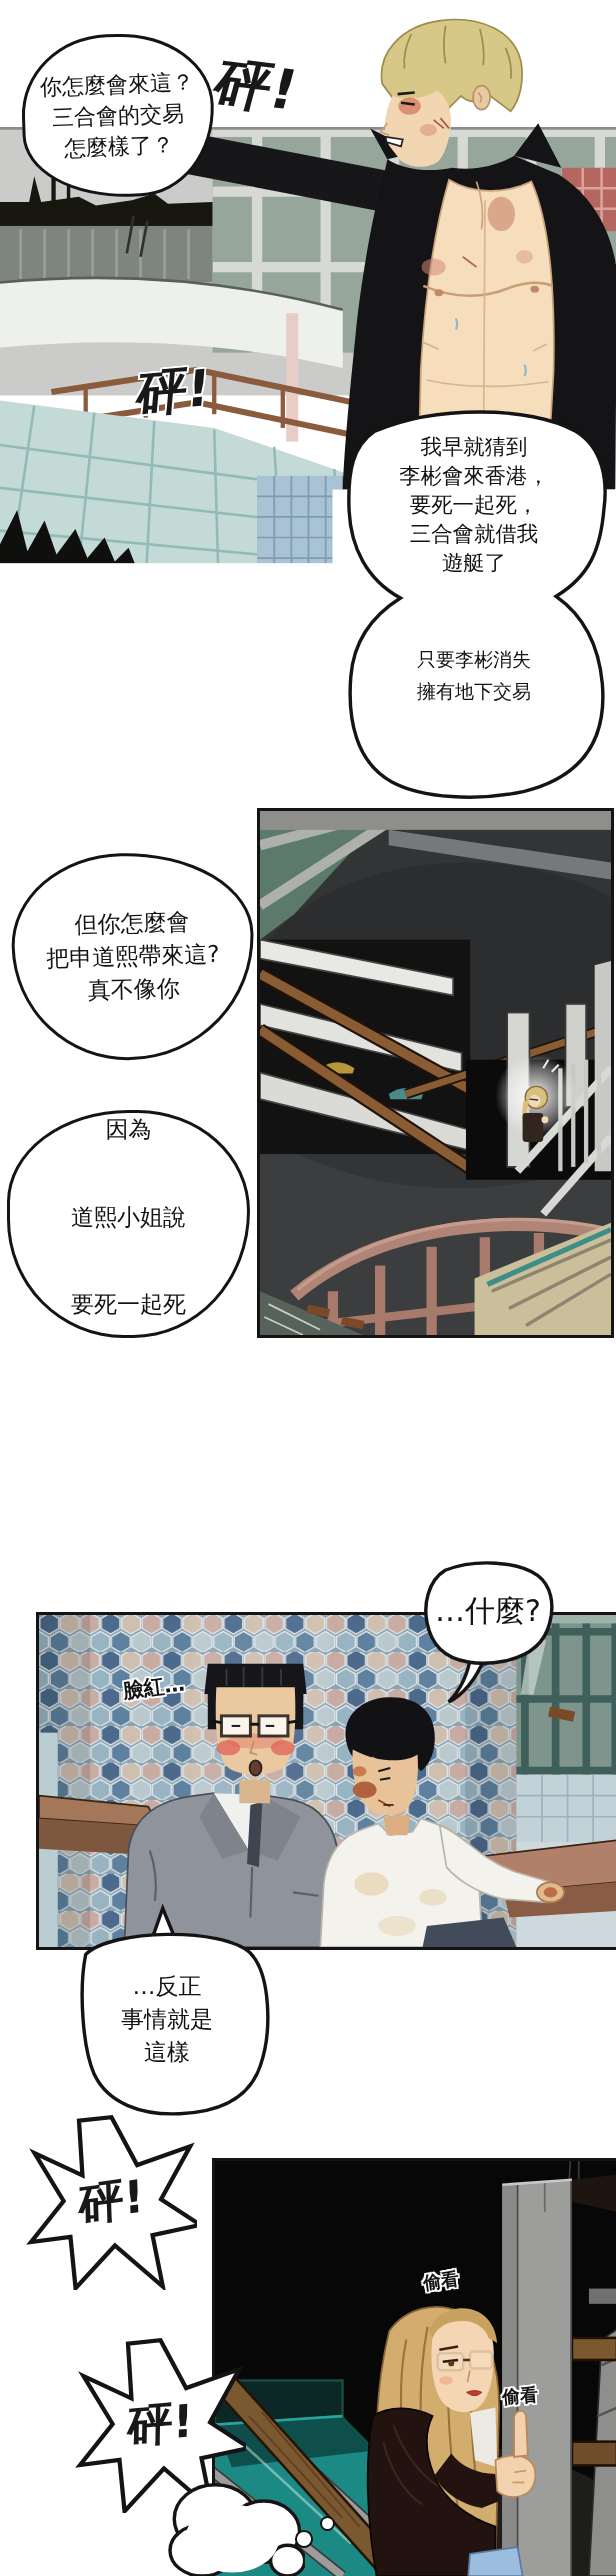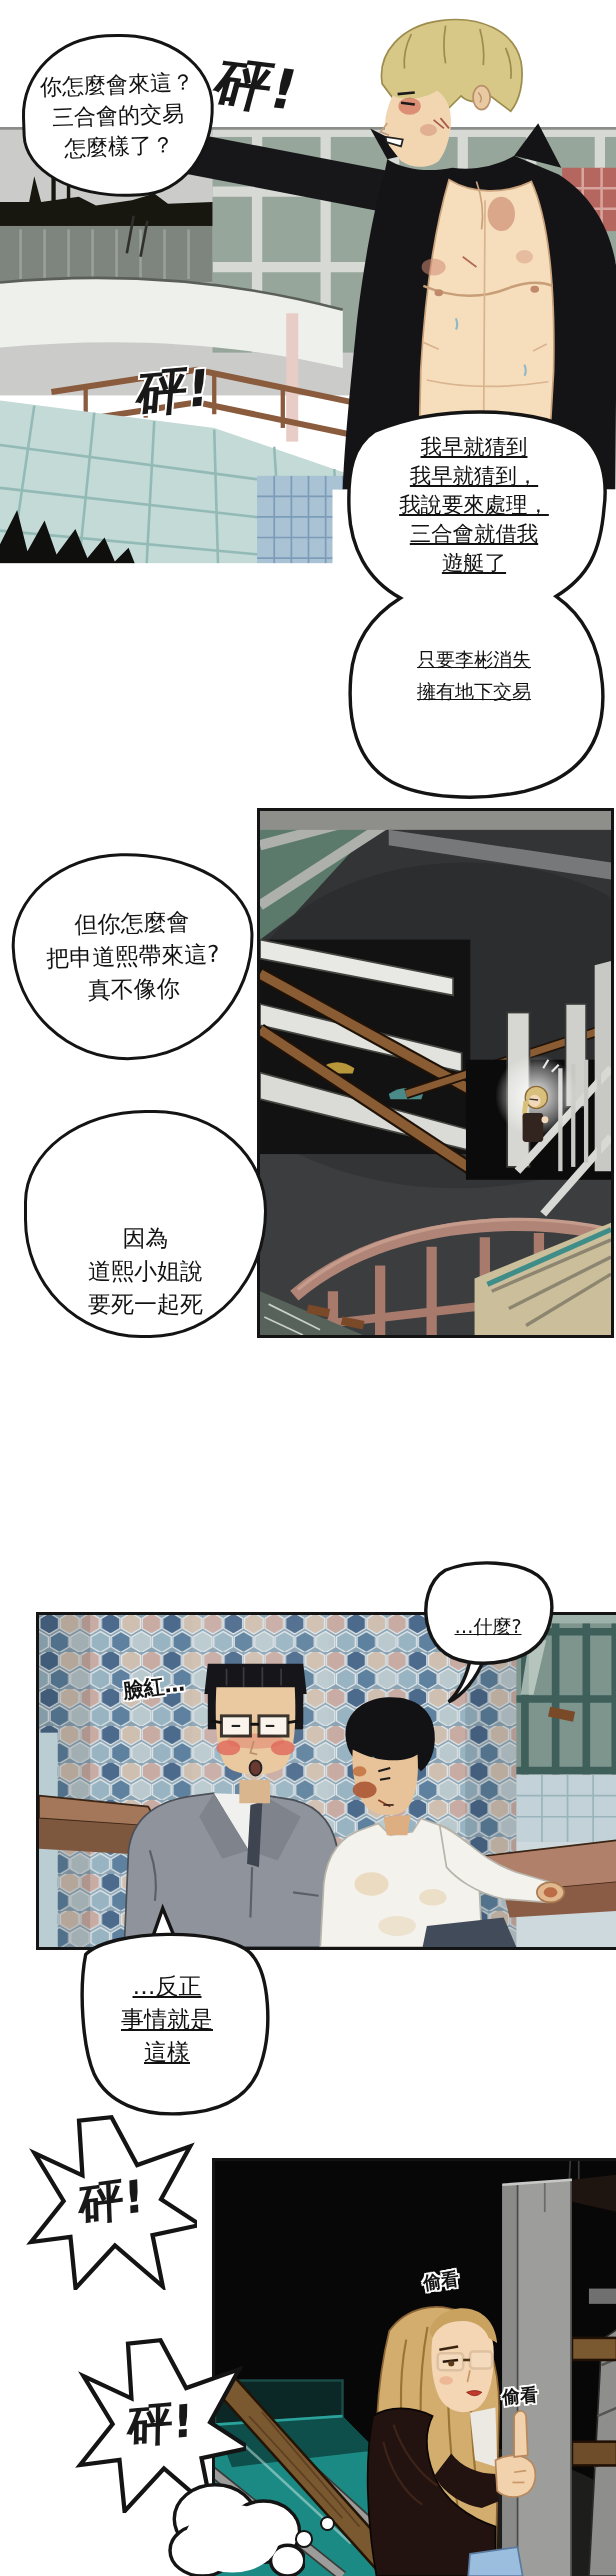--- a/index.html
+++ b/index.html
@@ -6,21 +6,21 @@
   #comic{position:relative;width:617px;height:2576px;margin:0 auto;overflow:hidden;
          background:#ffffff;font-family:"DejaVu Sans",sans-serif;color:#121212;}
   .abs{position:absolute;}
   .panel{position:absolute;overflow:hidden;box-sizing:border-box;z-index:10;}
   .panel svg{display:block;width:100%;height:100%;}
   .bubble{position:absolute;background:#ffffff;border:3.4px solid #141414;box-sizing:border-box;
           display:flex;flex-direction:column;align-items:center;justify-content:center;
           text-align:center;font-size:23px;line-height:33px;z-index:30;}
   .bubble-svg{position:absolute;z-index:30;}
   .bubble-svg svg{display:block;}
-  .btext{position:absolute;left:0;right:0;text-align:center;font-size:22px;line-height:30px;z-index:31;text-decoration:underline;}
+  .btext{position:absolute;left:0;right:0;text-align:center;font-size:22px;line-height:30px;z-index:31;}
   .sfx{position:absolute;font-weight:700;color:#181818;z-index:40;white-space:nowrap;}
   .anno{position:absolute;font-weight:700;z-index:45;white-space:nowrap;color:#141414;}
   .halo{text-shadow:-1.7px -1.7px 0 #fff,1.7px -1.7px 0 #fff,-1.7px 1.7px 0 #fff,1.7px 1.7px 0 #fff,
         -1.7px 0 0 #fff,1.7px 0 0 #fff,0 -1.7px 0 #fff,0 1.7px 0 #fff;}
   .burst{position:absolute;z-index:40;}
   .burst-text{position:absolute;inset:0;display:flex;align-items:center;justify-content:center;
         font-size:45px;font-weight:700;color:#181818;}
   .dot{position:absolute;background:#fff;border:2.6px solid #141414;border-radius:50%;z-index:50;}
 </style>
 </head>
@@ -477,51 +477,51 @@
     <div>三合會的交易</div>
     <div>怎麼樣了？</div>
   </div>
 
   <div class="bubble-svg" style="left:332px;top:401px;width:284px;height:406px;">
     <svg width="284" height="406" viewBox="0 0 332 474">
       <path d="M50,35 C120,5 230,5 285,35 C318,55 322,95 318,125 C314,175 300,205 262,228 C296,252 312,286 316,330 C322,400 288,440 225,456 C170,468 105,464 70,445 C28,422 18,372 22,322 C25,282 45,252 80,230 C40,208 22,170 20,128 C18,80 25,52 50,35 Z" fill="#ffffff" stroke="#141414" stroke-width="4"></path>
     </svg>
     <div class="btext" style="top:31px;font-size:21.4px;line-height:29px;">
       <div>我早就猜到</div>
-      <div>我早就猜到，</div>
-      <div>我說要來處理，</div>
+      <div>李彬會來香港，</div>
+      <div>要死一起死，</div>
       <div>三合會就借我</div>
       <div>遊艇了</div>
     </div>
     <div class="btext" style="top:242px;font-size:19px;line-height:32px;">
       <div>只要李彬消失</div>
       <div>擁有地下交易</div>
     </div>
   </div>
 
   <div class="bubble" style="left:12px;top:853px;width:242px;height:207px;
               border-radius:46% 54% 52% 48% / 44% 40% 60% 56%;transform:rotate(-1.5deg);">
     <div>但你怎麼會</div>
     <div>把申道熙帶來這?</div>
     <div>真不像你</div>
   </div>
 
-  <div class="bubble" style="left:24px;top:1110px;width:243px;height:228px;justify-content:flex-end;padding-bottom:13.7px;
+  <div class="bubble" style="left:7px;top:1110px;width:243px;height:228px;justify-content:space-between;padding-bottom:13.7px;
               border-radius:52% 48% 50% 50% / 42% 46% 58% 54%;">
     <div>因為</div>
     <div>道熙小姐說</div>
     <div>要死一起死</div>
   </div>
 
   <div class="bubble-svg" style="left:416px;top:1560px;width:144px;height:154px;">
     <svg width="144" height="154" viewBox="0 0 168 180">
       <path d="M64,112 C60,136 52,152 38,166 C54,158 70,140 80,114 Z" fill="#ffffff" stroke="#141414" stroke-width="4"></path>
       <path d="M34,12 C70,-2 120,2 142,18 C158,30 162,52 156,74 C150,98 132,112 104,118 C74,124 44,120 28,104 C12,88 8,60 14,40 C18,26 24,18 34,12 Z" fill="#ffffff" stroke="#141414" stroke-width="4"></path>
     </svg>
-    <div class="btext" style="top:51px;font-size:19px;">
+    <div class="btext" style="top:36px;font-size:30px;">
       <div>…什麼?</div>
     </div>
   </div>
 
   <div class="bubble-svg" style="left:60px;top:1903px;width:214px;height:216px;">
     <svg width="214" height="216" viewBox="0 0 250 252">
       <path d="M104,52 L120,6 L138,50 Z" fill="#ffffff" stroke="#141414" stroke-width="4"></path>
       <path d="M30,60 C60,30 190,28 222,58 C246,82 248,150 234,190 C222,226 190,244 140,246 C95,248 56,234 40,200 C26,168 22,100 30,60 Z" fill="#ffffff" stroke="#141414" stroke-width="4"></path>
     </svg>
     <div class="btext" style="top:67px;font-size:23px;line-height:33px;">

